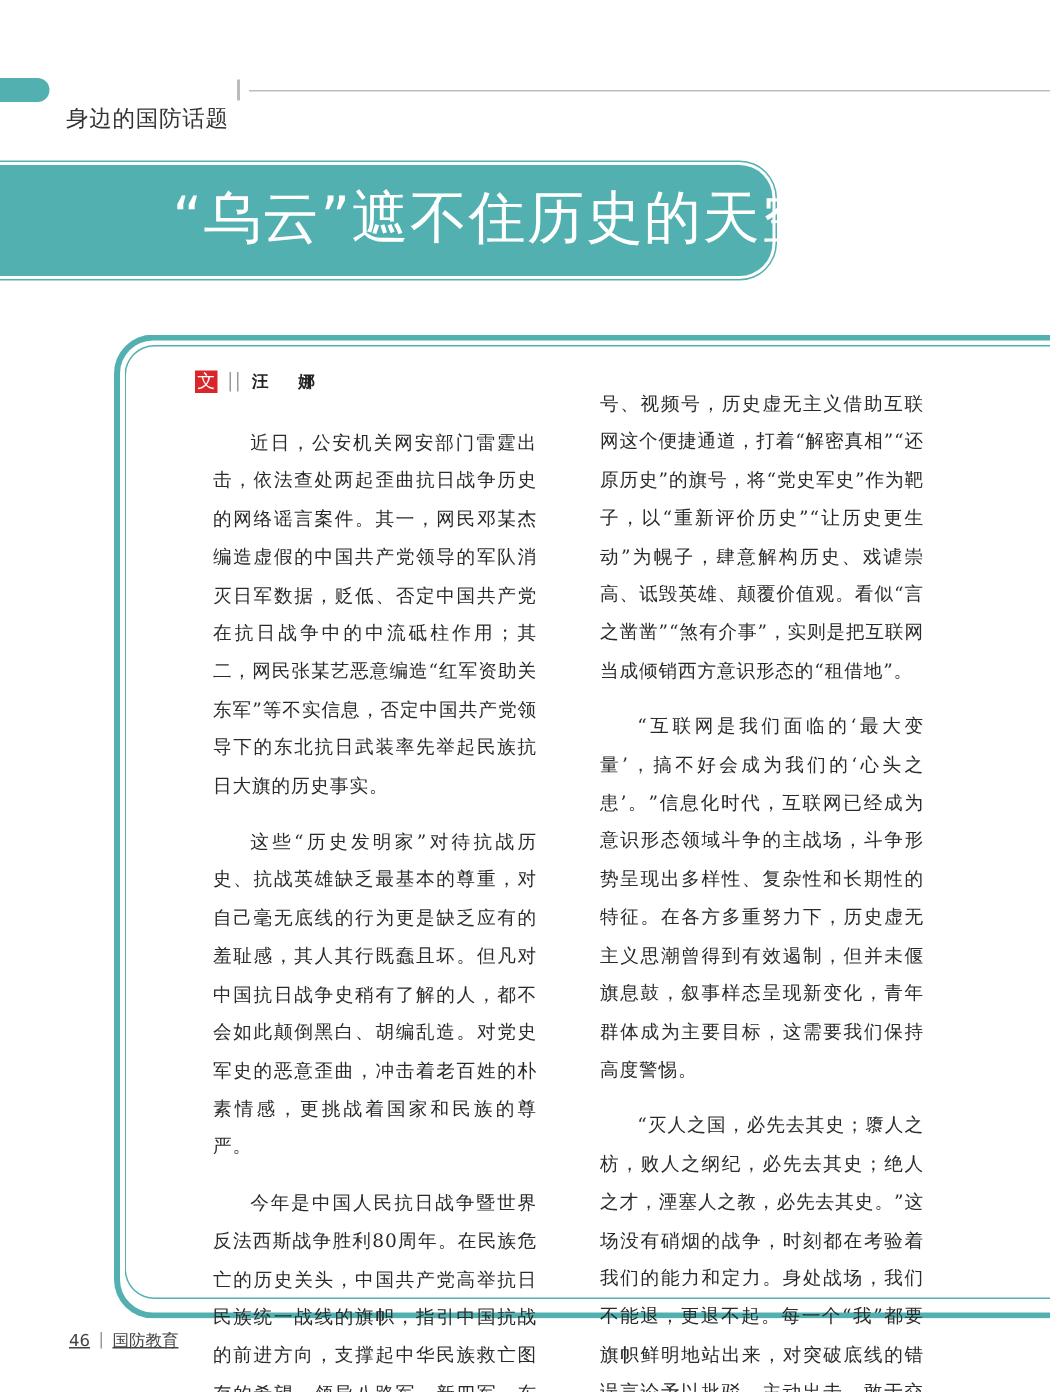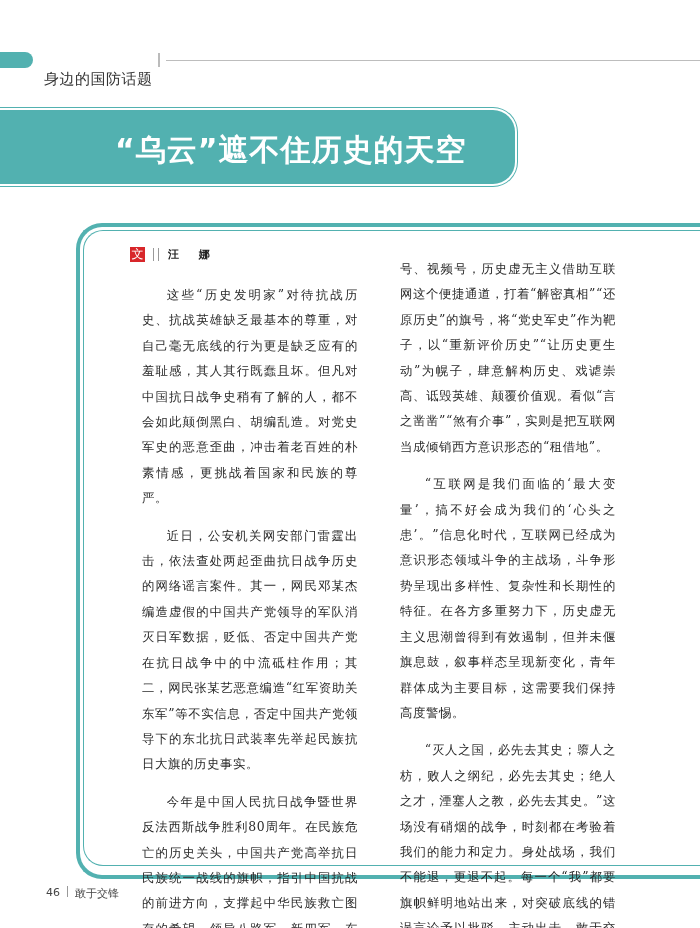--- a/index.html
+++ b/index.html
@@ -23,23 +23,23 @@
   }
   .section-line {
     position: absolute; left: 166px; top: 60px; right: 0; height: 1px; background: #bdbdbd;
   }
   .title-banner {
     position: absolute; left: -20px; top: 110px; width: 535px; height: 74px;
     background: #52b1b0; border-radius: 0 22px 22px 0;
     box-shadow: 0 0 0 2px #fff, 0 0 0 3px #52b1b0;
   }
   .title-text {
-    position: absolute; left: 115px; top: 130px;
+    position: absolute; left: 115px; top: 120px;
     font-family: "DejaVu Sans", "Liberation Sans", sans-serif;
-    font-size: 30px; font-weight: bold; color: #ffffff; letter-spacing: 1px;
+    font-size: 38px; font-weight: normal; color: #ffffff; letter-spacing: 1px;
   }
   .frame-outer {
     position: absolute; left: 76px; top: 223px; width: 660px; height: 648px;
     border: 4px solid #52b1b0; border-right: none; border-radius: 26px 0 0 26px;
   }
   .frame-inner {
     position: absolute; left: 83px; top: 230px; width: 660px; height: 634px;
     border: 1px solid #52b1b0; border-right: none; border-radius: 20px 0 0 20px;
   }
   .byline {
@@ -68,21 +68,21 @@
   .col-left { left: 130px; }
   .col-right { left: 388px; top: 244px; }
   .end-mark {
     display: inline-block; width: 11px; height: 11px; background: #d8262a; color: #fff;
     font-family: "DejaVu Sans", "Liberation Sans", sans-serif; font-size: 9px; line-height: 11px;
     text-align: center; font-weight: bold; text-indent: 0; vertical-align: middle; margin-left: 2px;
   }
   .footer {
     position: absolute; left: 46px; top: 886px;
     font-family: "DejaVu Sans", "Liberation Sans", sans-serif;
-    font-size: 11px; color: #444; display: flex; align-items: flex-start;
+    font-size: 11px; color: #444; display: flex; align-items: center; text-decoration: underline;
   }
   .footer-sep { margin: 0 7px; width: 1px; height: 11px; background: #999; }
 </style>
 </head>
 <body>
 
 <div class="section-pill"></div>
 <div class="section-title">身边的国防话题</div>
 <div class="section-sep"></div>
 <div class="section-line"></div>
@@ -93,29 +93,29 @@
 <div class="frame-outer"></div>
 <div class="frame-inner"></div>
 
 <div class="byline">
   <span class="byline-badge">文</span>
   <span class="byline-sep"></span>
   <span class="byline-name">汪 娜</span>
 </div>
 
 <div class="col col-left">
+  <p>近日，公安机关网安部门雷霆出击，依法查处两起歪曲抗日战争历史的网络谣言案件。其一，网民邓某杰编造虚假的中国共产党领导的军队消灭日军数据，贬低、否定中国共产党在抗日战争中的中流砥柱作用；其二，网民张某艺恶意编造“红军资助关东军”等不实信息，否定中国共产党领导下的东北抗日武装率先举起民族抗日大旗的历史事实。</p>
   <p>这些“历史发明家”对待抗战历史、抗战英雄缺乏最基本的尊重，对自己毫无底线的行为更是缺乏应有的羞耻感，其人其行既蠢且坏。但凡对中国抗日战争史稍有了解的人，都不会如此颠倒黑白、胡编乱造。对党史军史的恶意歪曲，冲击着老百姓的朴素情感，更挑战着国家和民族的尊严。</p>
-  <p>近日，公安机关网安部门雷霆出击，依法查处两起歪曲抗日战争历史的网络谣言案件。其一，网民邓某杰编造虚假的中国共产党领导的军队消灭日军数据，贬低、否定中国共产党在抗日战争中的中流砥柱作用；其二，网民张某艺恶意编造“红军资助关东军”等不实信息，否定中国共产党领导下的东北抗日武装率先举起民族抗日大旗的历史事实。</p>
   <p>今年是中国人民抗日战争暨世界反法西斯战争胜利80周年。在民族危亡的历史关头，中国共产党高举抗日民族统一战线的旗帜，指引中国抗战的前进方向，支撑起中华民族救亡图存的希望，领导八路军、新四军、东北抗日联军和其他人民抗日武装英勇作战。这是全民族浴血奋战赢得的和平。正因如此，对待我们的抗战历史，必须保持敬畏之心，来不得半点轻佻。</p>
 
 </div>
 
 <div class="col col-right">
   <p class="cont">号、视频号，历史虚无主义借助互联网这个便捷通道，打着“解密真相”“还原历史”的旗号，将“党史军史”作为靶子，以“重新评价历史”“让历史更生动”为幌子，肆意解构历史、戏谑崇高、诋毁英雄、颠覆价值观。看似“言之凿凿”“煞有介事”，实则是把互联网当成倾销西方意识形态的“租借地”。</p>
   <p>“互联网是我们面临的‘最大变量’，搞不好会成为我们的‘心头之患’。”信息化时代，互联网已经成为意识形态领域斗争的主战场，斗争形势呈现出多样性、复杂性和长期性的特征。在各方多重努力下，历史虚无主义思潮曾得到有效遏制，但并未偃旗息鼓，叙事样态呈现新变化，青年群体成为主要目标，这需要我们保持高度警惕。</p>
   <p><span>“灭人之国，必先去其史；隳人之枋，败人之纲纪，必先去其史；绝人之才，湮塞人之教，必先去其史。”这场没有硝烟的战争，时刻都在考验着我们的能力和定力。身处战场，我们不能退，更退不起。每一个“我”都要旗帜鲜明地站出来，对突破底线的错误言论予以批驳，主动出击、敢于交锋，为历史正名、为英雄正名，做抗战历史的传播者和捍卫者。这点对于青年来说，不仅必要，而且必须。</span><span class="end-mark">G</span></p>
 </div>
 
 <div class="footer">
   <span>46</span>
   <span class="footer-sep"></span>
-  <span>敢于交锋</span>
+  <span>国防教育</span>
 </div>
 
 </body></html>

